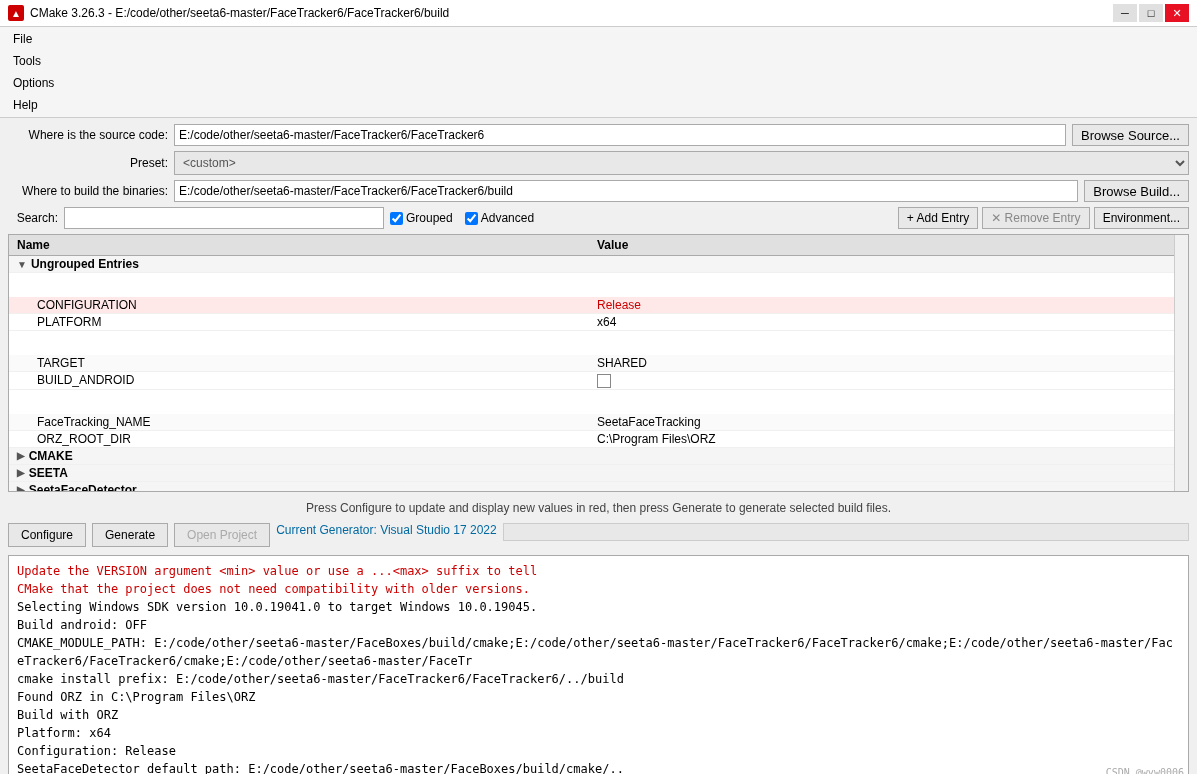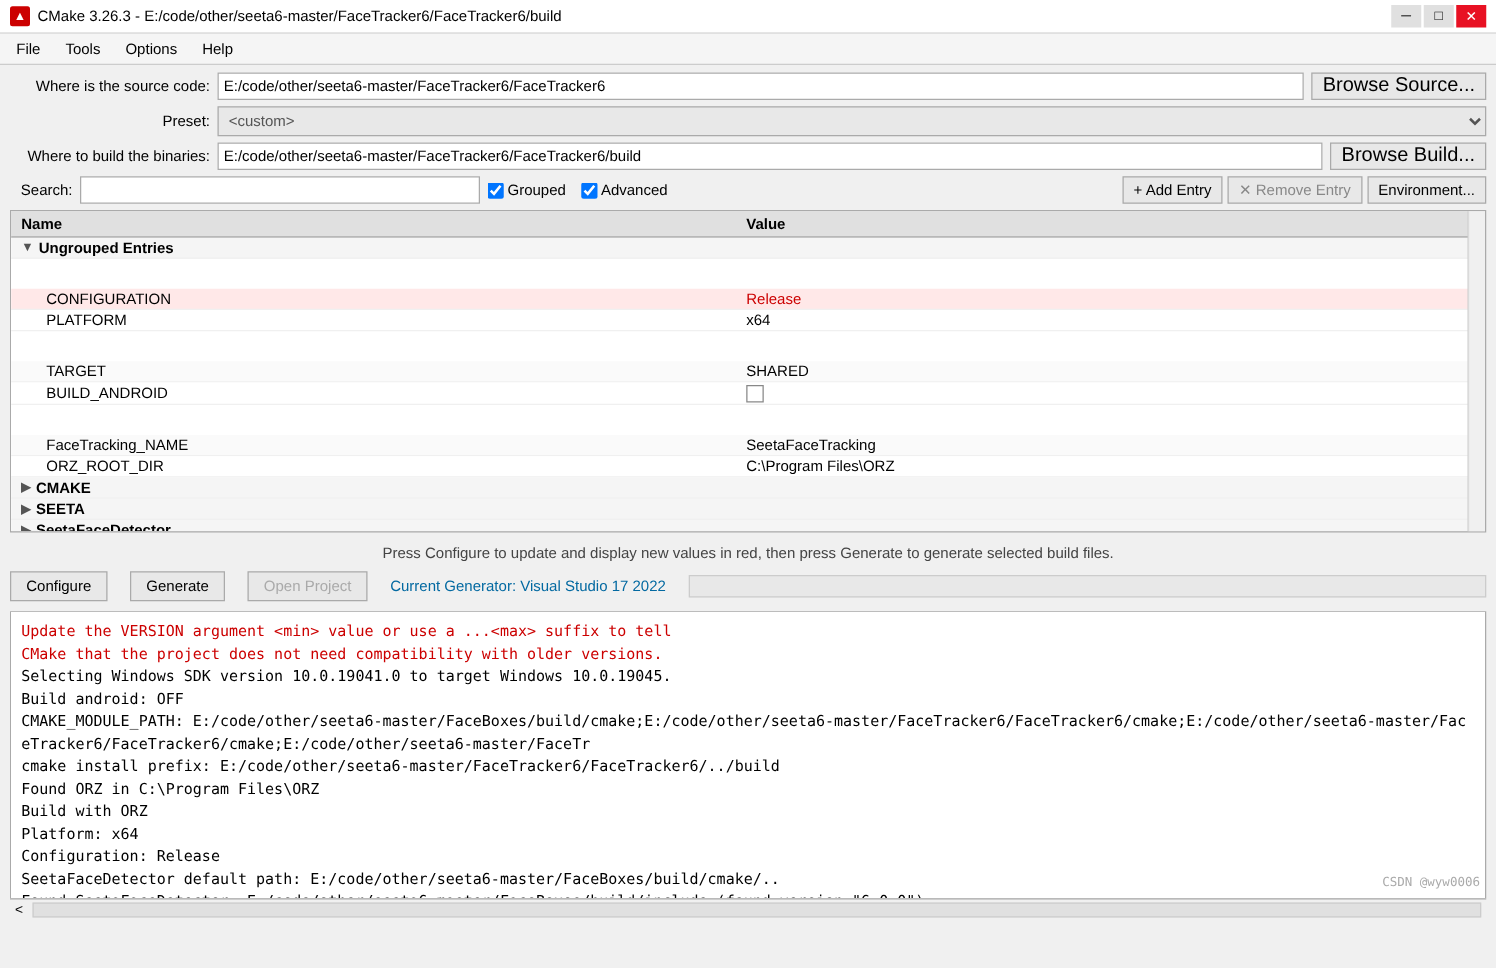--- a/index.html
+++ b/index.html
@@ -47,20 +47,21 @@
       font-size: 11px;
       display: flex; align-items: center; justify-content: center;
     }
     .title-btn.close { background: #e81123; color: #fff; }
     .menu-bar {
       background: #f5f5f5;
       border-bottom: 1px solid #ccc;
       display: flex;
       padding: 2px 4px;
       gap: 2px;
+      flex-direction: column;
     }
     .menu-item {
       padding: 2px 8px;
       font-size: 12px;
       cursor: pointer;
       border: 1px solid transparent;
     }
     .main-content {
       background: #f0f0f0;
       padding: 6px 8px;
@@ -88,21 +89,21 @@
     .form-input.disabled {
       background: #e8e8e8;
       color: #555;
     }
     .browse-btn {
       height: 22px;
       padding: 0 8px;
       border: 1px solid #aaa;
       background: #e8e8e8;
       cursor: pointer;
-      font-size: 16px;
+      font-size: 13px;
       white-space: nowrap;
     }
     .search-row {
       display: flex;
       align-items: center;
       margin-bottom: 5px;
       gap: 6px;
     }
     .search-label {
       font-size: 12px;
@@ -209,22 +210,21 @@
     .indent { display: inline-block; width: 16px; }
     .status-bar-text {
       text-align: center;
       font-size: 12px;
       color: #444;
       padding: 4px 0;
       background: #f0f0f0;
     }
     .action-row {
       display: flex;
-      align-items: center;
-      gap: 18px;
+      gap: 6px;
       padding: 4px 0;
       margin-bottom: 4px;
     }
     .action-btn {
       height: 24px;
       padding: 0 12px;
       border: 1px solid #aaa;
       background: #e8e8e8;
       cursor: pointer;
       font-size: 12px;

